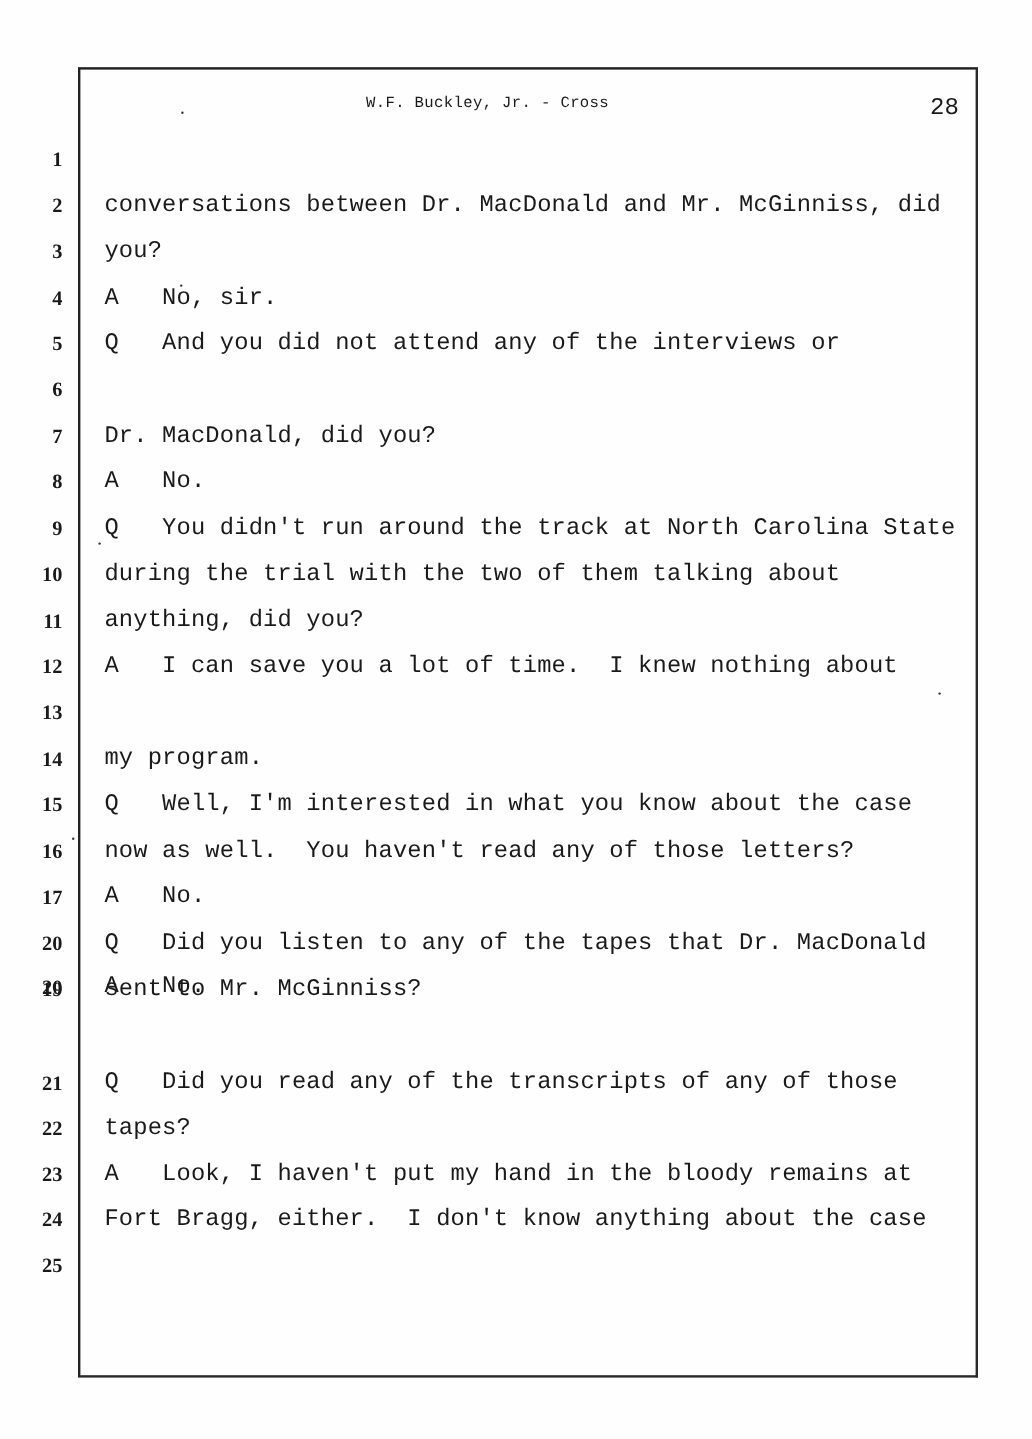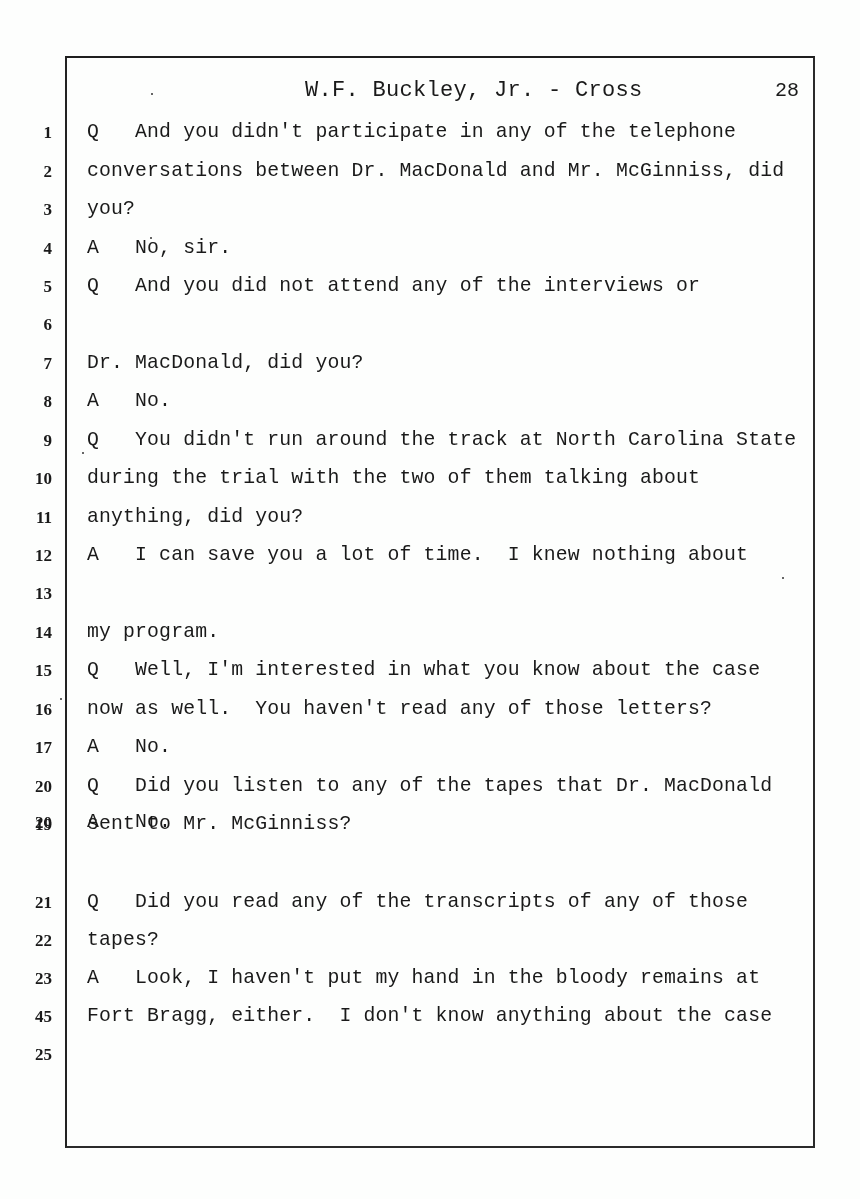--- a/index.html
+++ b/index.html
@@ -24,21 +24,21 @@
     border-top: 2px solid #1e1e1e;
     border-right: 2px solid #2a2a2a;
     border-bottom: 2px solid #2a2a2a;
     border-left: 2px solid #222;
     box-sizing: border-box;
   }
   .header-title {
     position: absolute;
     left: 305px;
     top: 78px;
-    font-size: 22px;
+    font-size: 13px;
     letter-spacing: 0.3px;
     white-space: pre;
   }
   .page-number {
     position: absolute;
     left: 775px;
     top: 79px;
     font-size: 20px;
     white-space: pre;
   }
@@ -78,21 +78,20 @@
 <body>
 
 <div class="page-frame"></div>
 
 <div class="header-title">W.F. Buckley, Jr. - Cross</div>
 <div class="page-number">28</div>
 
 <div>
   <div class="line" style="top:121px">
     <span class="line-num">1</span>
-    <span class="line-text">Q   And you didn't participate in any of the telephone</span>
   </div>
   <div class="line" style="top:159.5px">
     <span class="line-num">2</span>
     <span class="line-text">conversations between Dr. MacDonald and Mr. McGinniss, did</span>
   </div>
   <div class="line" style="top:198px">
     <span class="line-num">3</span>
     <span class="line-text">you?</span>
   </div>
   <div class="line" style="top:236.5px">
@@ -167,21 +166,21 @@
   </div>
   <div class="line" style="top:929px">
     <span class="line-num">22</span>
     <span class="line-text">tapes?</span>
   </div>
   <div class="line" style="top:967px">
     <span class="line-num">23</span>
     <span class="line-text">A   Look, I haven't put my hand in the bloody remains at</span>
   </div>
   <div class="line" style="top:1005px">
-    <span class="line-num">45</span>
+    <span class="line-num">24</span>
     <span class="line-text">Fort Bragg, either.  I don't know anything about the case</span>
   </div>
   <div class="line" style="top:1043px">
     <span class="line-num">25</span>
   </div>
 </div>
 
 <div class="speck" style="left:151px;top:93px"></div>
 <div class="speck" style="left:150px;top:237px"></div>
 <div class="speck" style="left:82px;top:452px"></div>

